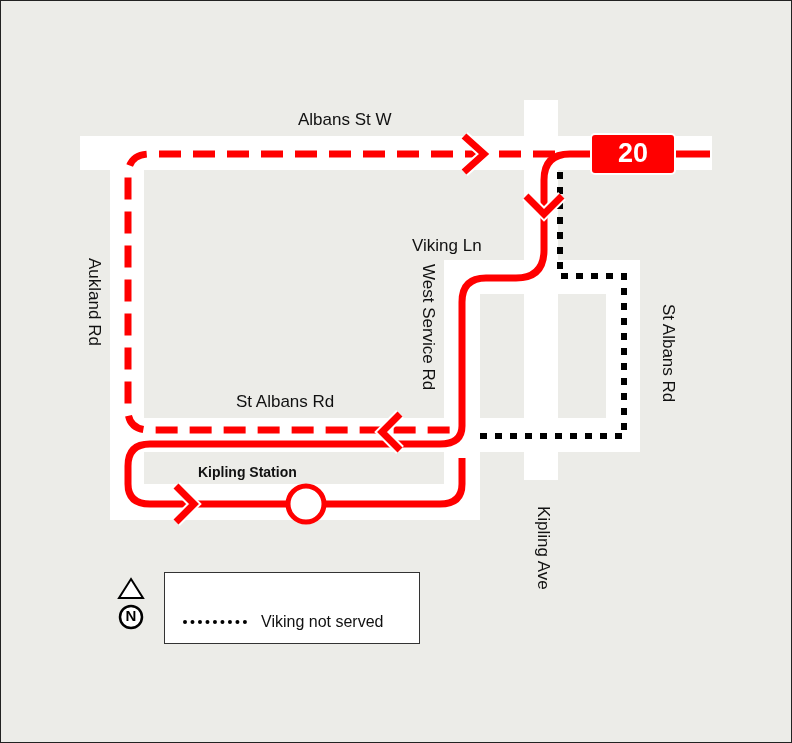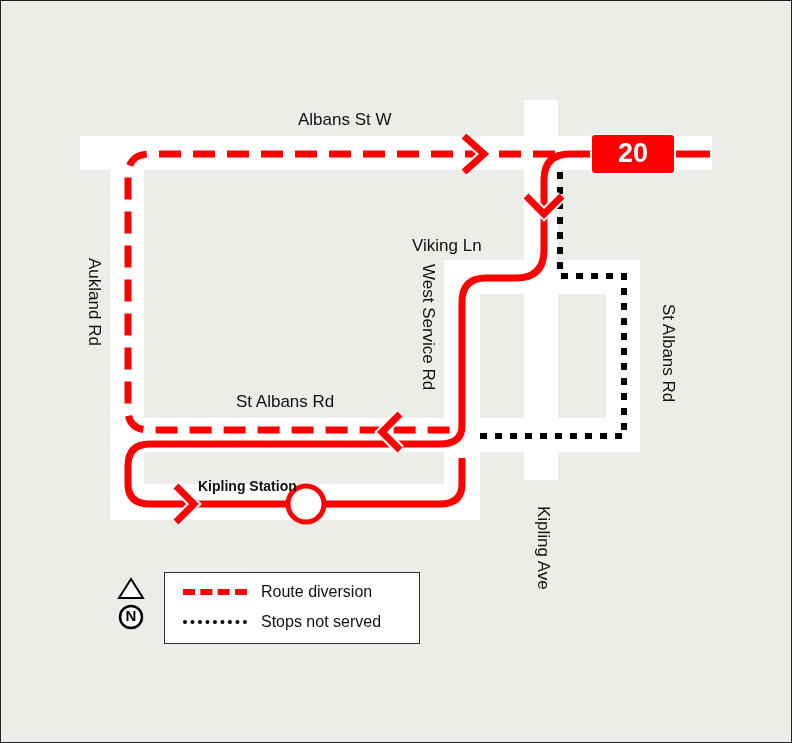--- a/index.html
+++ b/index.html
@@ -1,20 +1,20 @@
 <!DOCTYPE html>
 <html><head>
 <meta charset="utf-8">
 <style>
   html,body{margin:0;padding:0;background:#fff;}
   #map{position:relative;width:792px;height:743px;overflow:hidden;font-family:"Liberation Sans",sans-serif;}
   svg{position:absolute;left:0;top:0;}
   .lbl{position:absolute;font-size:17px;color:#111;white-space:nowrap;}
   .vert{transform-origin:left top;transform:rotate(90deg);}
-  .bold{font-weight:bold;font-size:14px;margin-top:14px;}
+  .bold{font-weight:bold;font-size:14px;}
   #legend{position:absolute;left:164px;top:572px;width:254px;height:70px;border:1px solid #333;background:#fff;}
   .leg-row{position:absolute;left:18px;display:flex;align-items:center;font-size:16px;color:#111;}
   .leg-swatch{width:64px;height:0;margin-right:14px;}
   #north{position:absolute;left:116px;top:576px;}
 </style>
 </head>
 <body>
 
 <div id="map">
   <svg width="792" height="743" viewBox="0 0 792 743">
@@ -71,22 +71,18 @@
 
   <div id="north">
     <svg width="30" height="56" viewBox="0 0 30 56" style="position:static">
       <path d="M15 3 L27 22 L3 22 Z" fill="#fff" stroke="#000" stroke-width="2"></path>
       <circle cx="15" cy="41" r="11" fill="#fff" stroke="#000" stroke-width="2.5"></circle>
     </svg>
     <div style="position:absolute;left:0;top:31px;width:30px;text-align:center;font-weight:bold;font-size:15px;">N</div>
   </div>
 
   <div id="legend">
-    <div class="leg-row" style="top:10px;">
-      <span class="leg-swatch" style="border-top:6px dashed #ff0000;"></span>
-      <span>Route diversion</span>
-    </div>
     <div class="leg-row" style="top:40px;">
       <span class="leg-swatch" style="border-top:4px dotted #000;"></span>
-      <span>Stops not served</span>
+      <span>Viking not served</span>
     </div>
   </div>
 </div>
 
 </body></html>

